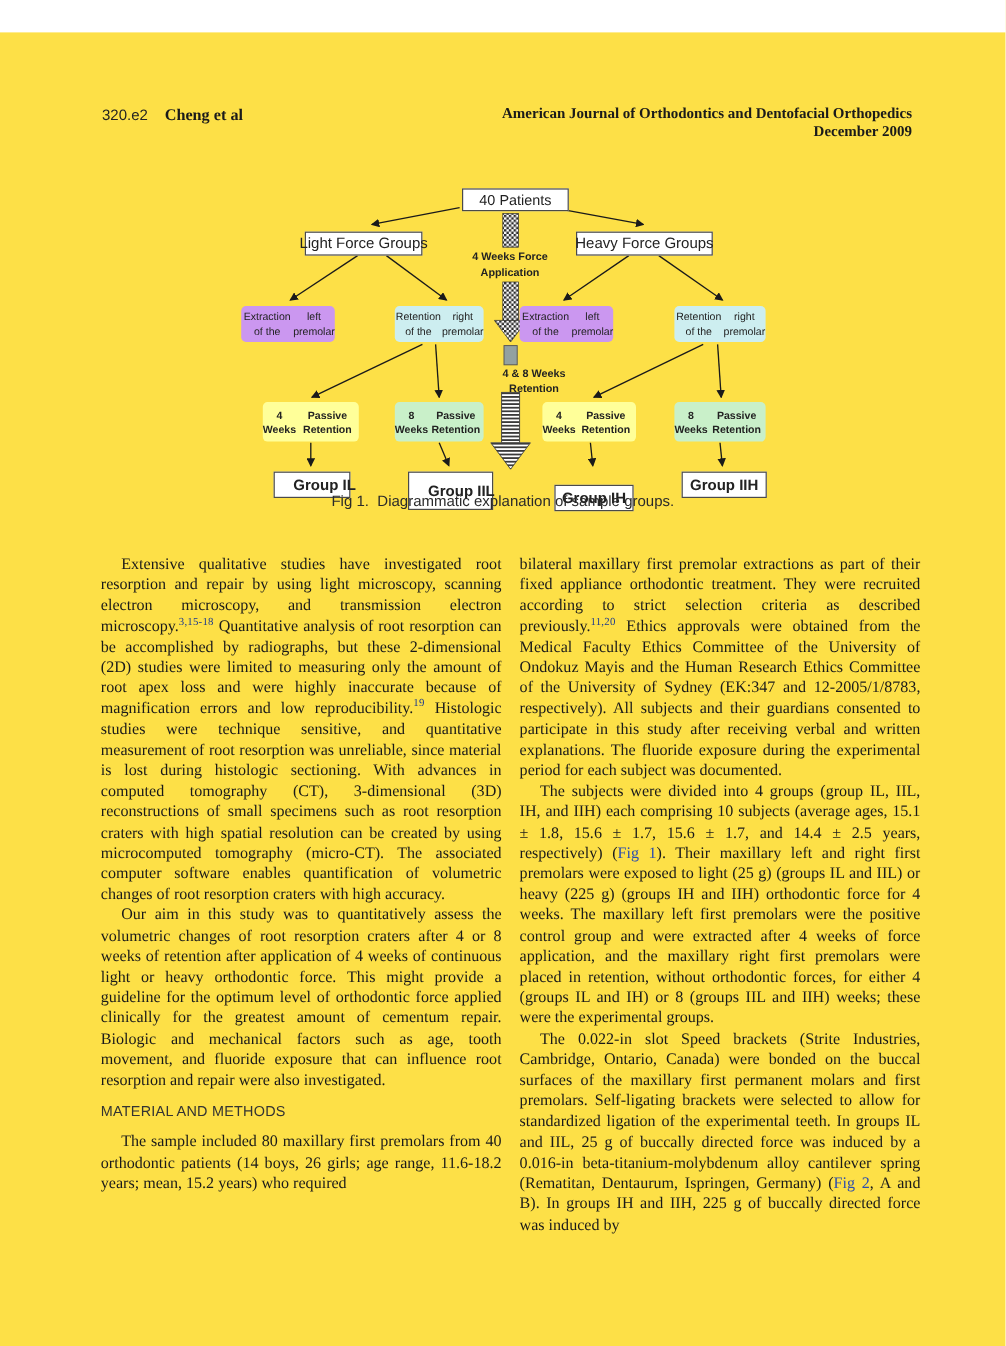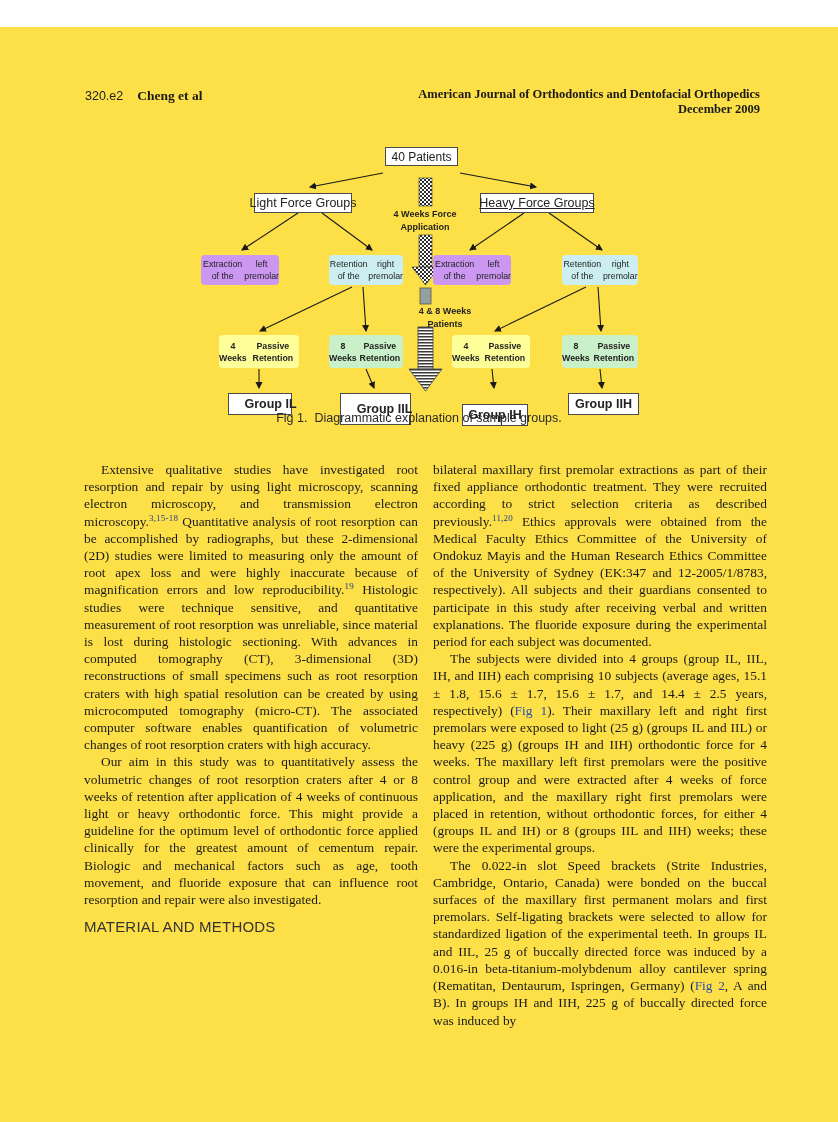--- a/index.html
+++ b/index.html
@@ -45,21 +45,21 @@
   .col.left{left:84px;}
   .col.right{left:433px;}
   .body-p{margin:0; padding:0;}
   .body-p.indent{text-indent:17px;}
   sup.ref{
     font-size:9px; line-height:0; color:#1c3a8e; letter-spacing:0.2px;
     vertical-align:super; cursor:pointer;
   }
   .figlink{color:#2b4db0; cursor:pointer;}
   .sec-heading{
-    font-family:"Liberation Sans", sans-serif; font-size:15px; color:#333;
+    font-family:"Liberation Sans", sans-serif; font-size:12px; color:#333;
     margin:10px 0 7px 0; text-align:left; letter-spacing:0.2px;
   }
 </style>
 </head>
 <body>
 
 <div class="page">
 
   <div class="hdr-left">
     <span class="hdr-folio">320.e2</span><span class="hdr-authors">Cheng et al</span>
@@ -112,23 +112,23 @@
       </g>
 
       <rect x="420" y="261" width="11" height="16" fill="#93a1a1" stroke="#555" stroke-width="0.8"></rect>
 
       <g>
         <rect x="418" y="300" width="15" height="42" fill="url(#hstripe)" stroke="#444" stroke-width="0.8"></rect>
         <polygon points="409,342 442,342 425.5,364" fill="url(#hstripe)" stroke="#444" stroke-width="0.8"></polygon>
       </g>
     </svg>
 
-    <div class="dbox" style="left:385px; top:120px; width:73px; height:19px;">40 Patients</div>
+    <div class="dbox" style="left:385px; top:130px; width:89px; height:19px;">40 Patients</div>
     <div class="dbox" style="left:254px; top:166px; width:98px; height:20px; font-size:12.5px;">Light Force Groups</div>
-    <div class="dbox" style="left:480px; top:166px; width:114px; height:20px; font-size:12.5px;text-decoration:underline;">Heavy Force Groups</div>
+    <div class="dbox" style="left:480px; top:166px; width:114px; height:20px; font-size:12.5px;">Heavy Force Groups</div>
 
     <div class="cbox" style="left: 201px; top: 228px; width: 78px; height: 30px; background: rgb(203, 151, 240);">
       <span>Extraction of the</span>
       <span>left premolar</span>
     </div>
     <div class="cbox" style="left: 329px; top: 228px; width: 74px; height: 30px; background: rgb(205, 238, 240);">
       <span>Retention of the</span>
       <span>right premolar</span>
     </div>
     <div class="cbox" style="left: 433px; top: 228px; width: 78px; height: 30px; background: rgb(203, 151, 240);">
@@ -161,32 +161,33 @@
     <div class="dbox group" style="left:340px; top:366px; width:71px; height:32px;padding-left:18px;">Group IIL</div>
     <div class="dbox group" style="left:462px; top:377px; width:66px; height:22px;">Group IH</div>
     <div class="dbox group" style="left:568px; top:366px; width:71px; height:22px;">Group IIH</div>
 
     <div class="mid-label" style="left:380px; top:181px;">
       <div>4 Weeks Force</div>
       <div>Application</div>
     </div>
     <div class="mid-label" style="left:400px; top:278px;">
       <div>4 &amp; 8 Weeks</div>
-      <div>Patients</div>
+      <div>Retention</div>
     </div>
   </div>
 
   <div class="caption">
     <span class="cap-label">Fig 1.</span><span>Diagrammatic explanation of sample groups.</span>
   </div>
 
   <div class="col left">
       <p class="body-p indent">Extensive qualitative studies have investigated root resorption and repair by using light microscopy, scanning electron microscopy, and transmission electron microscopy.<sup class="ref">3,15-18</sup> Quantitative analysis of root resorption can be accomplished by radiographs, but these 2-dimensional (2D) studies were limited to measuring only the amount of root apex loss and were highly inaccurate because of magnification errors and low reproducibility.<sup class="ref">19</sup> Histologic studies were technique sensitive, and quantitative measurement of root resorption was unreliable, since material is lost during histologic sectioning. With advances in computed tomography (CT), 3-dimensional (3D) reconstructions of small specimens such as root resorption craters with high spatial resolution can be created by using microcomputed tomography (micro-CT). The associated computer software enables quantification of volumetric changes of root resorption craters with high accuracy.</p>
       <p class="body-p indent">Our aim in this study was to quantitatively assess the volumetric changes of root resorption craters after 4 or 8 weeks of retention after application of 4 weeks of continuous light or heavy orthodontic force. This might provide a guideline for the optimum level of orthodontic force applied clinically for the greatest amount of cementum repair. Biologic and mechanical factors such as age, tooth movement, and fluoride exposure that can influence root resorption and repair were also investigated.</p>
       <div class="sec-heading">MATERIAL AND METHODS</div>
+      <p class="body-p indent">The sample included 80 maxillary first premolars from 40 orthodontic patients (14 boys, 26 girls; age range, 11.6-18.2 years; mean, 15.2 years) who required</p>
     </div>
   <div class="col right">
       <p class="body-p">bilateral maxillary first premolar extractions as part of their fixed appliance orthodontic treatment. They were recruited according to strict selection criteria as described previously.<sup class="ref">11,20</sup> Ethics approvals were obtained from the Medical Faculty Ethics Committee of the University of Ondokuz Mayis and the Human Research Ethics Committee of the University of Sydney (EK:347 and 12-2005/1/8783, respectively). All subjects and their guardians consented to participate in this study after receiving verbal and written explanations. The fluoride exposure during the experimental period for each subject was documented.</p>
       <p class="body-p indent">The subjects were divided into 4 groups (group IL, IIL, IH, and IIH) each comprising 10 subjects (average ages, 15.1 ± 1.8, 15.6 ± 1.7, 15.6 ± 1.7, and 14.4 ± 2.5 years, respectively) (<span class="figlink">Fig 1</span>). Their maxillary left and right first premolars were exposed to light (25 g) (groups IL and IIL) or heavy (225 g) (groups IH and IIH) orthodontic force for 4 weeks. The maxillary left first premolars were the positive control group and were extracted after 4 weeks of force application, and the maxillary right first premolars were placed in retention, without orthodontic forces, for either 4 (groups IL and IH) or 8 (groups IIL and IIH) weeks; these were the experimental groups.</p>
       <p class="body-p indent">The 0.022-in slot Speed brackets (Strite Industries, Cambridge, Ontario, Canada) were bonded on the buccal surfaces of the maxillary first permanent molars and first premolars. Self-ligating brackets were selected to allow for standardized ligation of the experimental teeth. In groups IL and IIL, 25 g of buccally directed force was induced by a 0.016-in beta-titanium-molybdenum alloy cantilever spring (Rematitan, Dentaurum, Ispringen, Germany) (<span class="figlink">Fig 2</span>, A and B). In groups IH and IIH, 225 g of buccally directed force was induced by</p>
     </div>
 
 </div>
 
 </body></html>

